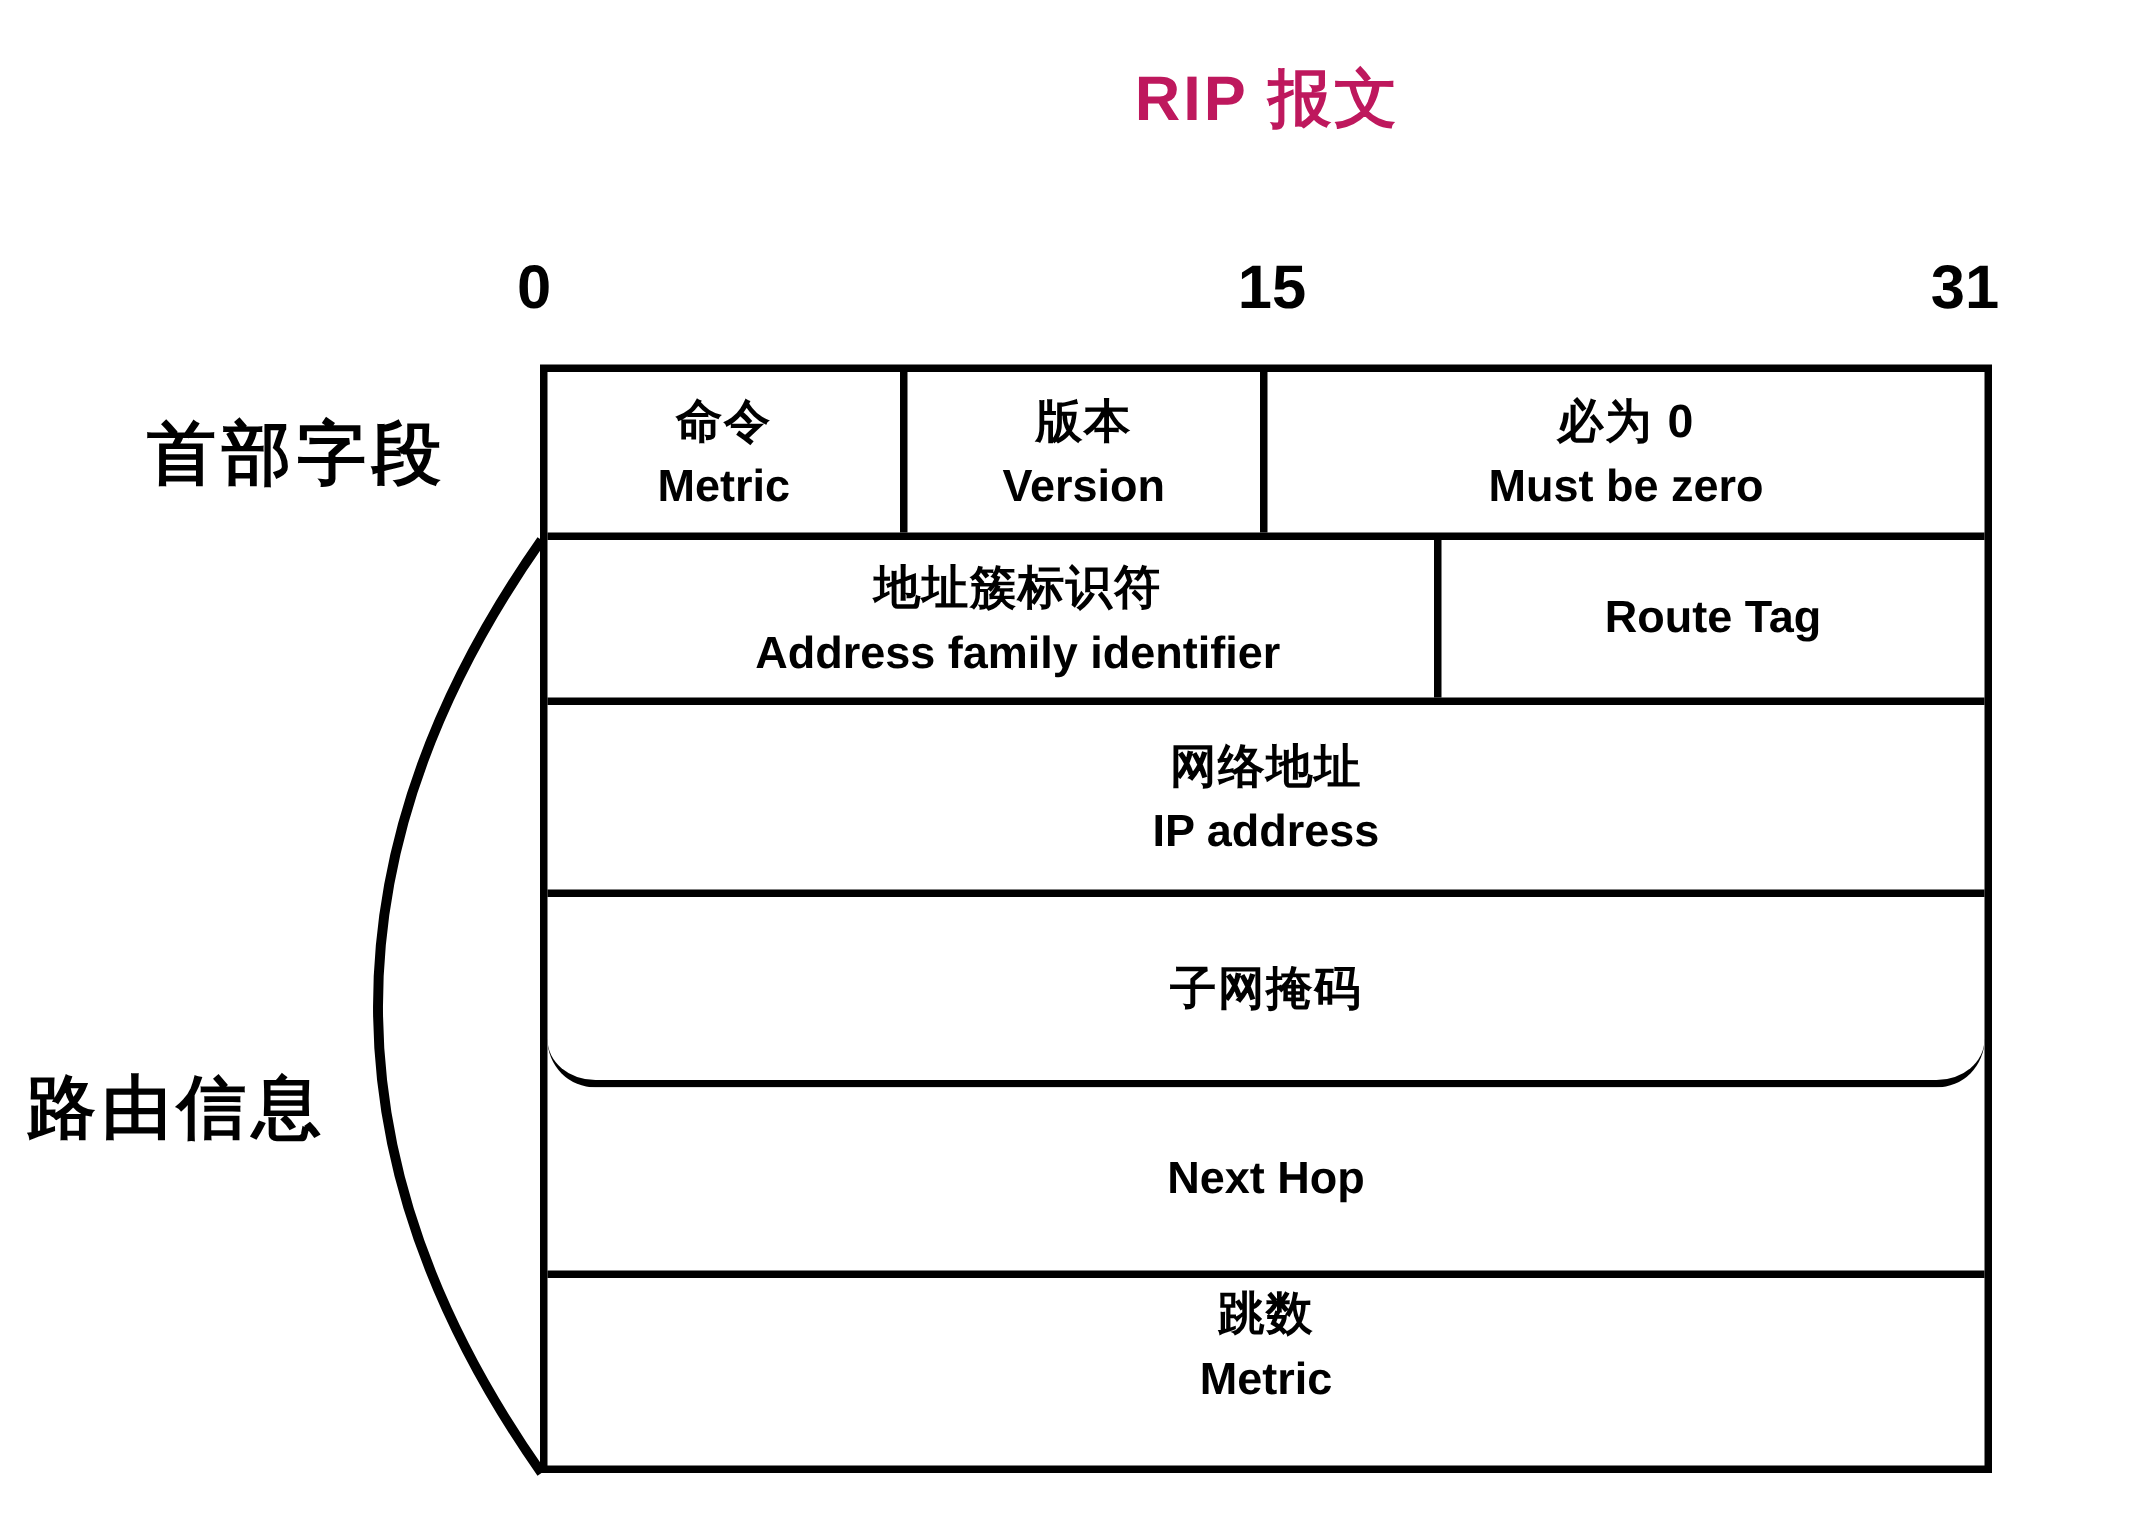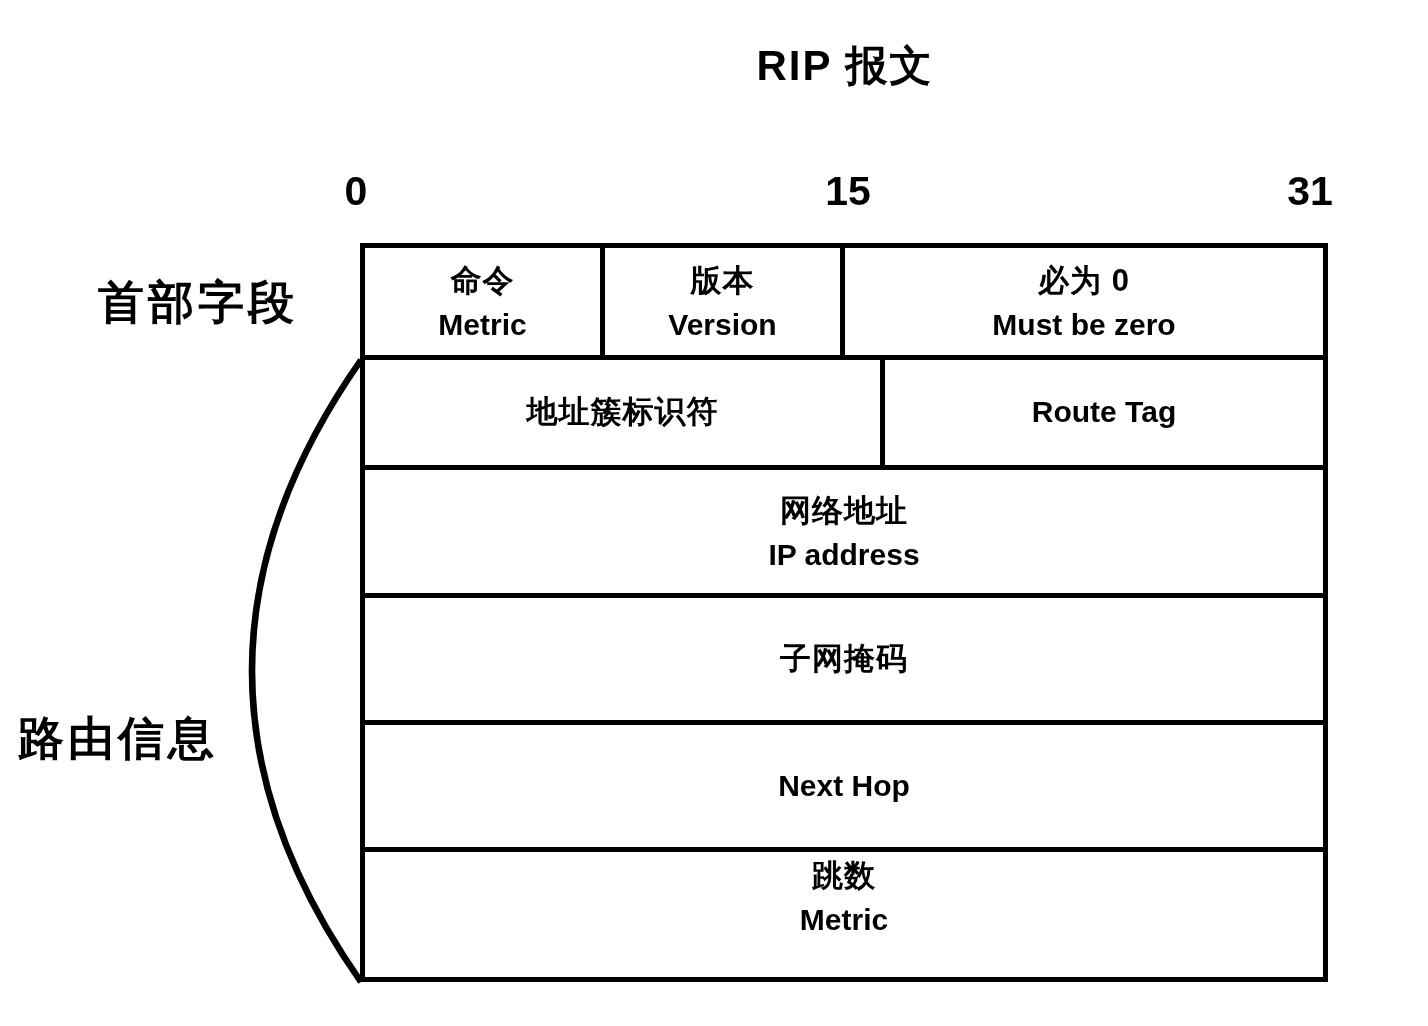--- a/index.html
+++ b/index.html
@@ -67,47 +67,47 @@
   }
   .row {
     display: flex;
     box-sizing: border-box;
     border-bottom: 5px solid #000000;
   }
   .row:last-child { border-bottom: none; }
   .r1 { height: 112px; justify-content: center; }
   .r2 { height: 110px; }
   .r3 { height: 128px; }
-  .r4 { height: 127px; }
+  .r4 { height: 127px; border-radius: 32px; }
   .r5 { height: 127px; }
   .r6 { height: 89px; }
 
   .cell {
     box-sizing: border-box;
     border-right: 5px solid #000000;
     display: flex;
     flex-direction: column;
     justify-content: center;
     align-items: center;
     text-align: center;
     overflow: hidden;
   }
   .cell:last-child { border-right: none; flex: 1; }
   .c-240 { width: 240px; flex: none; }
-  .c-480 { width: 520px; flex: none; }
+  .c-480 { width: 560px; flex: none; margin-left: 36px; }
 
   .zh { font-size: 31px; line-height: 1.5; letter-spacing: 1px; white-space: nowrap; }
   .en { font-size: 30px; line-height: 1.35; white-space: nowrap; }
 </style>
 </head>
 <body>
 
 <div class="canvas">
 
-  <div class="title" style="color: #000000;">RIP 报文</div>
+  <div class="title" style="color: #be185d;">RIP 报文</div>
 
   <div class="bit-label bit-0">0</div>
   <div class="bit-label bit-15">15</div>
   <div class="bit-label bit-31">31</div>
 
   <div class="group-label header-label">首部字段</div>
   <div class="group-label route-label">路由信息</div>
 
   <svg class="brace-svg" viewBox="0 0 1428 1026" xmlns="http://www.w3.org/2000/svg">
     <path d="M 361 360 Q 143 671 361 982" fill="none" stroke="#000000" stroke-width="6.5" stroke-linecap="butt"></path>
@@ -126,20 +126,21 @@
       </div>
       <div class="cell">
         <div class="zh">必为 0</div>
         <div class="en">Must be zero</div>
       </div>
     </div>
 
     <div class="row r2">
       <div class="cell c-480">
         <div class="zh">地址簇标识符</div>
+        <div class="en">Address family identifier</div>
       </div>
       <div class="cell">
         <div class="en">Route Tag</div>
       </div>
     </div>
 
     <div class="row r3">
       <div class="cell">
         <div class="zh">网络地址</div>
         <div class="en">IP address</div>

